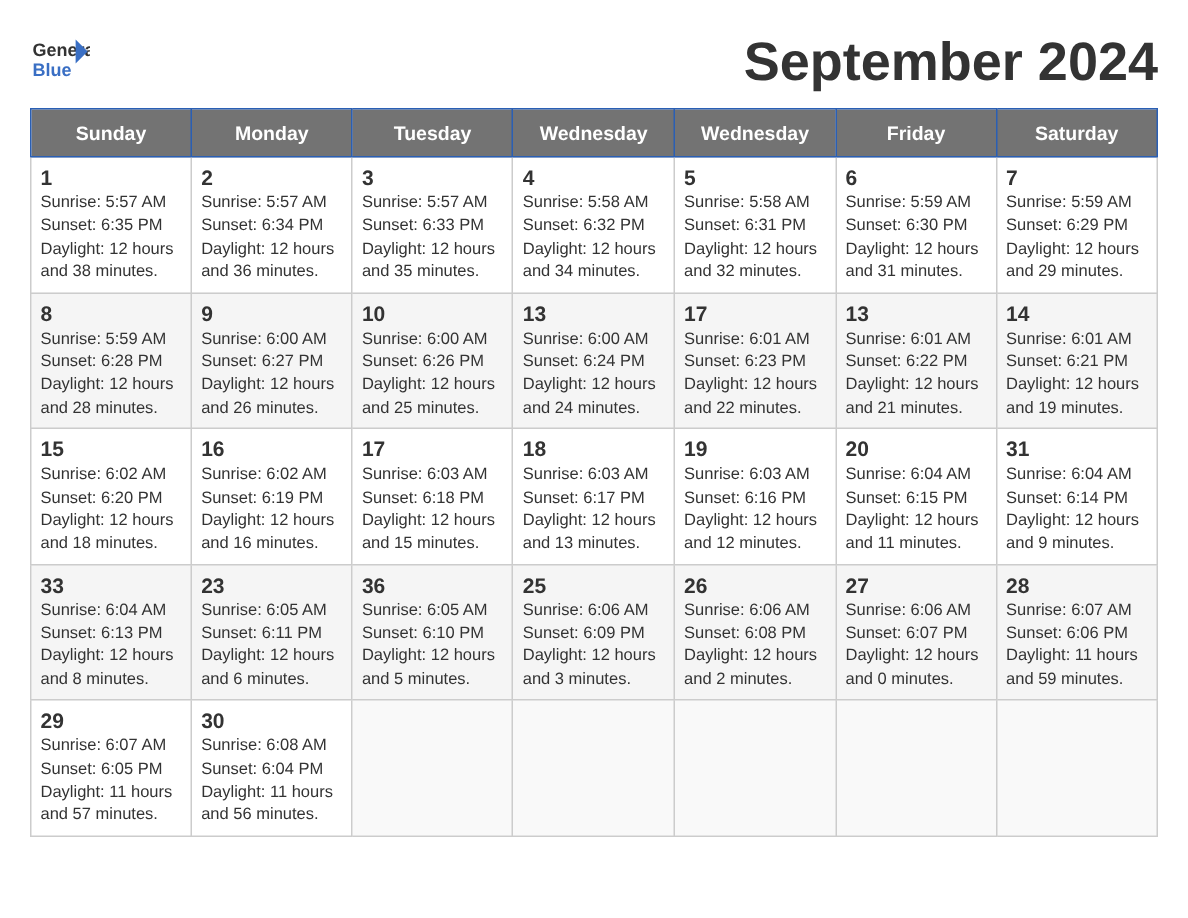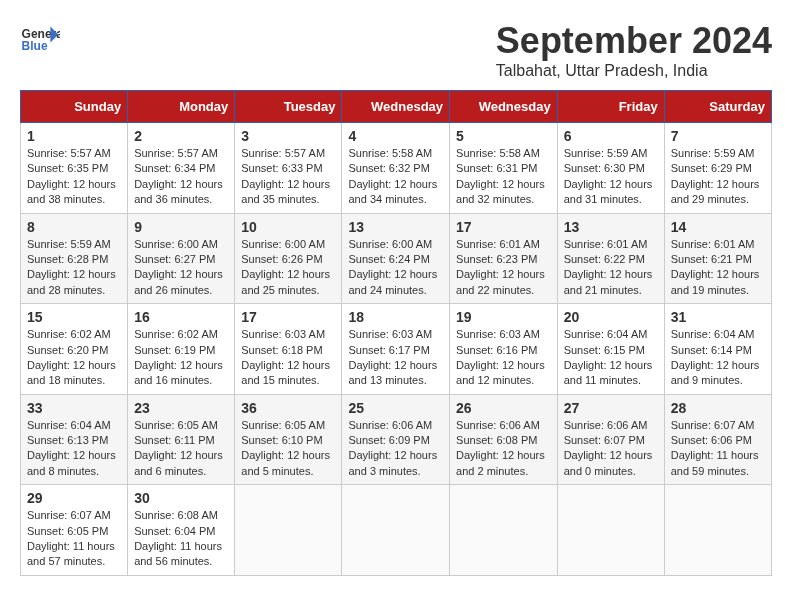--- a/index.html
+++ b/index.html
@@ -19,41 +19,41 @@
     .logo {
       display: flex;
       align-items: center;
       gap: 4px;
     }
     .logo-icon {
       width: 40px;
       height: 40px;
     }
     .title-area {
-      text-align: left;
+      text-align: center;
     }
     .month-title {
       font-size: 36px;
       font-weight: bold;
       color: #333;
     }
     .location {
       font-size: 16px;
       color: #333;
     }
     table {
       width: 100%;
       border-collapse: collapse;
       font-size: 11px;
     }
     thead th {
-      background-color: #b91c1c;
+      background-color: #737373;
       color: #fff;
       padding: 8px 6px;
-      text-align: right;
+      text-align: center;
       font-size: 13px;
       font-weight: bold;
       border: 1px solid #2a5fb4;
     }
     td {
       border: 1px solid #ccc;
       vertical-align: top;
       padding: 5px 6px;
       width: 108px;
       height: 80px;
@@ -84,21 +84,20 @@
 <div class="header-area">
   <div class="logo">
     <svg class="logo-icon" viewBox="0 0 50 50">
       <text x="2" y="22" font-size="15" font-weight="bold" fill="#333" font-family="Arial">General</text>
       <text x="2" y="38" font-size="15" font-weight="bold" fill="#3a6fc4" font-family="Arial">Blue</text>
       <polygon points="38,8 48,18 38,28" fill="#3a6fc4"></polygon>
     </svg>
   </div>
   <div class="title-area">
     <div class="month-title">September 2024</div>
-    <div class="location">Talbahat, Uttar Pradesh, India</div>
   </div>
 </div>
 
 <table>
   <thead>
     <tr id="header-row">
         <th>Sunday</th>
         <th>Monday</th>
         <th>Tuesday</th>
         <th>Wednesday</th>

